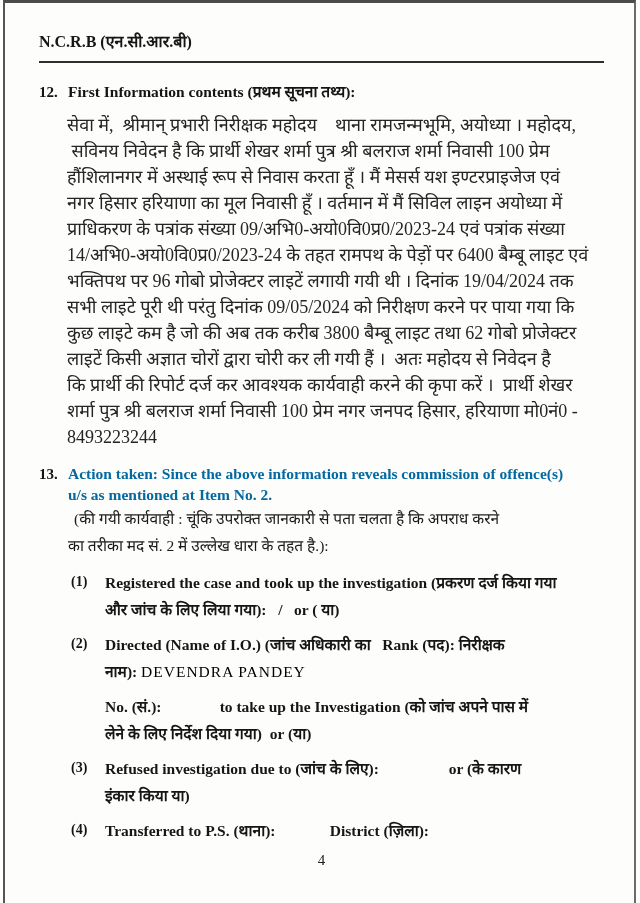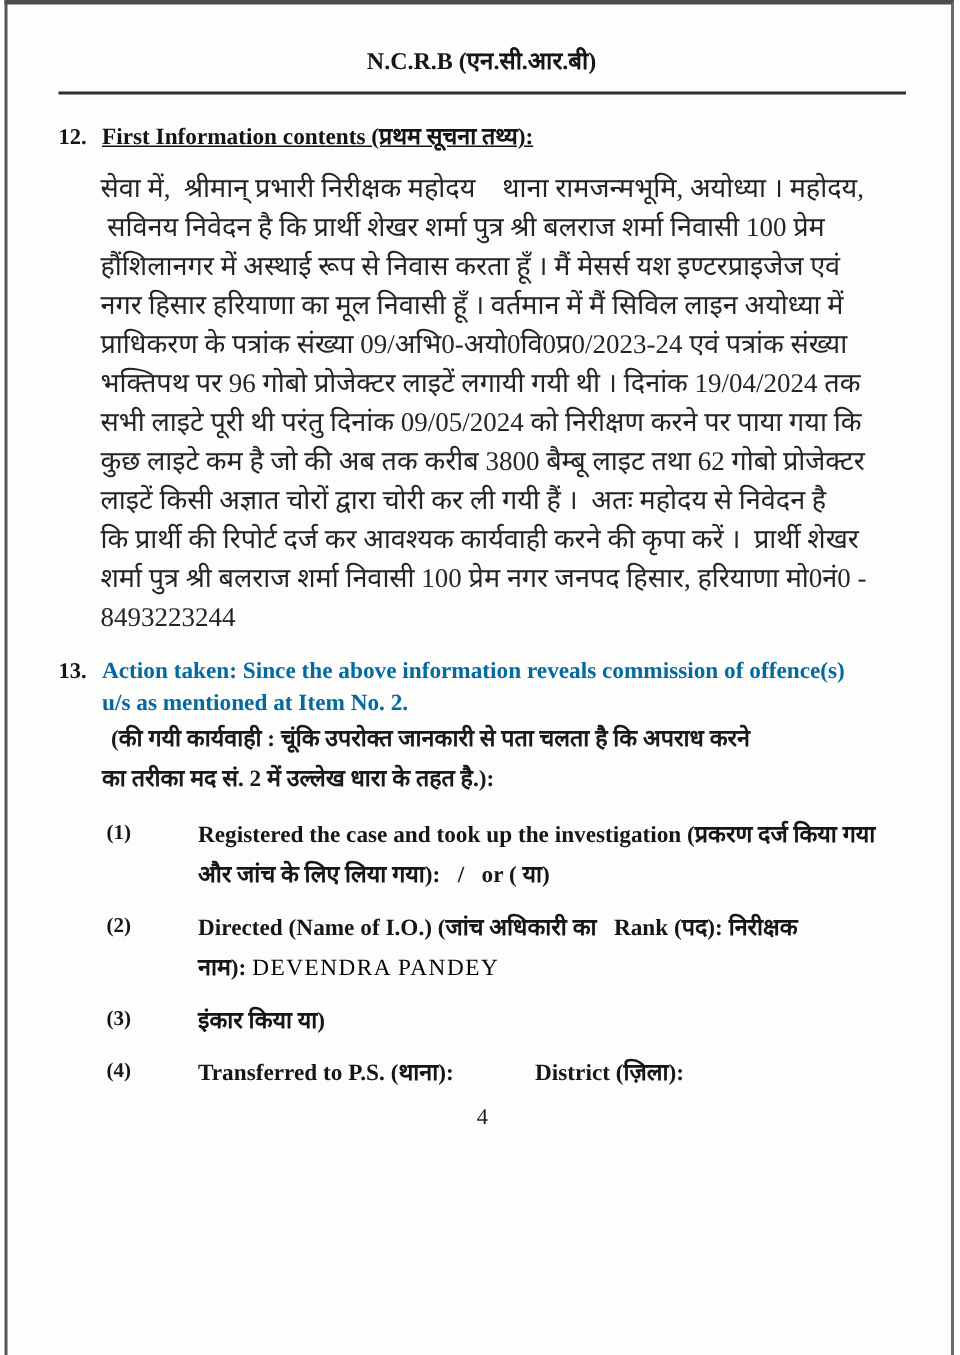--- a/index.html
+++ b/index.html
@@ -21,21 +21,21 @@
     border-top: 3px solid #4c4c4c;
     border-left: 2px solid #555555;
     border-right: 2px solid #6b6b6b;
     background: #fdfdfc;
     box-sizing: border-box;
   }
   .content {
     padding: 28px 30px 0 34px;
   }
   .header-title {
-    text-align: center;
+    text-align: left;
     font-weight: bold;
     font-size: 16px;
     line-height: 22px;
     padding-right: 1px;
     color: #161616;
     white-space: pre-wrap;
   }
   .rule {
     height: 2px;
     background: #2e2e2e;
@@ -52,41 +52,40 @@
     line-height: 22px;
     color: #141414;
   }
   .sec12 { margin-top: 18px; }
   .sec12-title {
     font-weight: bold;
     font-size: 15.5px;
     line-height: 22px;
     color: #141414;
     white-space: pre-wrap;
-    text-decoration: underline;
   }
   .fir-para {
     margin: 9px 14px 0 28px;
   }
   .pline {
     font-size: 18px;
     line-height: 26px;
     white-space: pre-wrap;
     color: #242424;
   }
   .sec13 { margin-top: 13px; }
   .s13-en {
     font-weight: bold;
     font-size: 15.5px;
     line-height: 21px;
     white-space: pre-wrap;
     color: #0369a1;
   }
   .s13-hi {
-    font-weight: bold;
+    font-weight: normal;
     font-size: 15.5px;
     line-height: 27px;
     white-space: pre-wrap;
     color: #1a1a1a;
   }
   .s13-hi.indent { padding-left: 6px; }
   .items {
     margin: 10px 0 0 32px;
   }
   .item {
@@ -94,21 +93,21 @@
     align-items: flex-start;
     margin-bottom: 8px;
   }
   .item-num {
     flex: 0 0 34px;
     font-weight: bold;
     font-size: 14px;
     line-height: 25px;
     color: #141414;
   }
-  .item-body { flex: 1; margin-left: 27px; }
+  .item-body { flex: 1; }
   .item-line {
     font-weight: bold;
     font-size: 15.5px;
     line-height: 27px;
     white-space: pre-wrap;
     color: #161616;
   }
   .io-name {
     font-weight: normal;
     font-size: 15.5px;
@@ -135,20 +134,21 @@
       <div class="sec-num">12.</div>
       <div class="sec12-title">First Information contents (प्रथम सूचना तथ्य):</div>
     </div>
 
     <div class="fir-para">
       <div class="pline">सेवा में,  श्रीमान् प्रभारी निरीक्षक महोदय    थाना रामजन्मभूमि, अयोध्या । महोदय,</div>
       <div class="pline"> सविनय निवेदन है कि प्रार्थी शेखर शर्मा पुत्र श्री बलराज शर्मा निवासी 100 प्रेम</div>
       <div class="pline">हौंशिलानगर में अस्थाई रूप से निवास करता हूँ । मैं मेसर्स यश इण्टरप्राइजेज एवं</div>
       <div class="pline">नगर हिसार हरियाणा का मूल निवासी हूँ । वर्तमान में मैं सिविल लाइन अयोध्या में</div>
       <div class="pline">प्राधिकरण के पत्रांक संख्या 09/अभि0-अयो0वि0प्र0/2023-24 एवं पत्रांक संख्या</div>
+      <div class="pline">14/अभि0-अयो0वि0प्र0/2023-24 के तहत रामपथ के पेड़ों पर 6400 बैम्बू लाइट एवं</div>
       <div class="pline">भक्तिपथ पर 96 गोबो प्रोजेक्टर लाइटें लगायी गयी थी । दिनांक 19/04/2024 तक</div>
       <div class="pline">सभी लाइटे पूरी थी परंतु दिनांक 09/05/2024 को निरीक्षण करने पर पाया गया कि</div>
       <div class="pline">कुछ लाइटे कम है जो की अब तक करीब 3800 बैम्बू लाइट तथा 62 गोबो प्रोजेक्टर</div>
       <div class="pline">लाइटें किसी अज्ञात चोरों द्वारा चोरी कर ली गयी हैं ।  अतः महोदय से निवेदन है</div>
       <div class="pline">कि प्रार्थी की रिपोर्ट दर्ज कर आवश्यक कार्यवाही करने की कृपा करें ।  प्रार्थी शेखर</div>
       <div class="pline">शर्मा पुत्र श्री बलराज शर्मा निवासी 100 प्रेम नगर जनपद हिसार, हरियाणा मो0नं0 -</div>
       <div class="pline">8493223244</div>
     </div>
 
     <div class="sec sec13">
@@ -172,24 +172,32 @@
       </div>
 
       <div class="item">
         <div class="item-num">(2)</div>
         <div class="item-body">
           <div class="item-line">Directed (Name of I.O.) (जांच अधिकारी का   Rank (पद): निरीक्षक</div>
           <div class="item-line"><span>नाम): </span><span class="io-name">DEVENDRA PANDEY</span></div>
         </div>
       </div>
 
+      <div class="item">
+        <div class="item-num"></div>
+        <div class="item-body">
+          <div class="item-line">No. (सं.):               to take up the Investigation (को जांच अपने पास में</div>
+          <div class="item-line">लेने के लिए निर्देश दिया गया)  or (या)</div>
+        </div>
+      </div>
 
       <div class="item">
         <div class="item-num">(3)</div>
         <div class="item-body">
+          <div class="item-line">Refused investigation due to (जांच के लिए):                  or (के कारण</div>
           <div class="item-line">इंकार किया या)</div>
         </div>
       </div>
 
       <div class="item">
         <div class="item-num">(4)</div>
         <div class="item-body">
           <div class="item-line">Transferred to P.S. (थाना):              District (ज़िला):</div>
         </div>
       </div>

